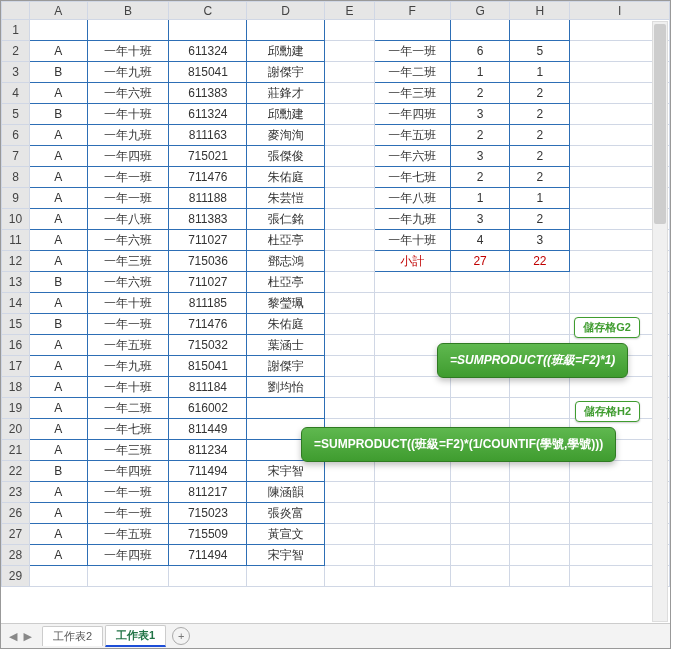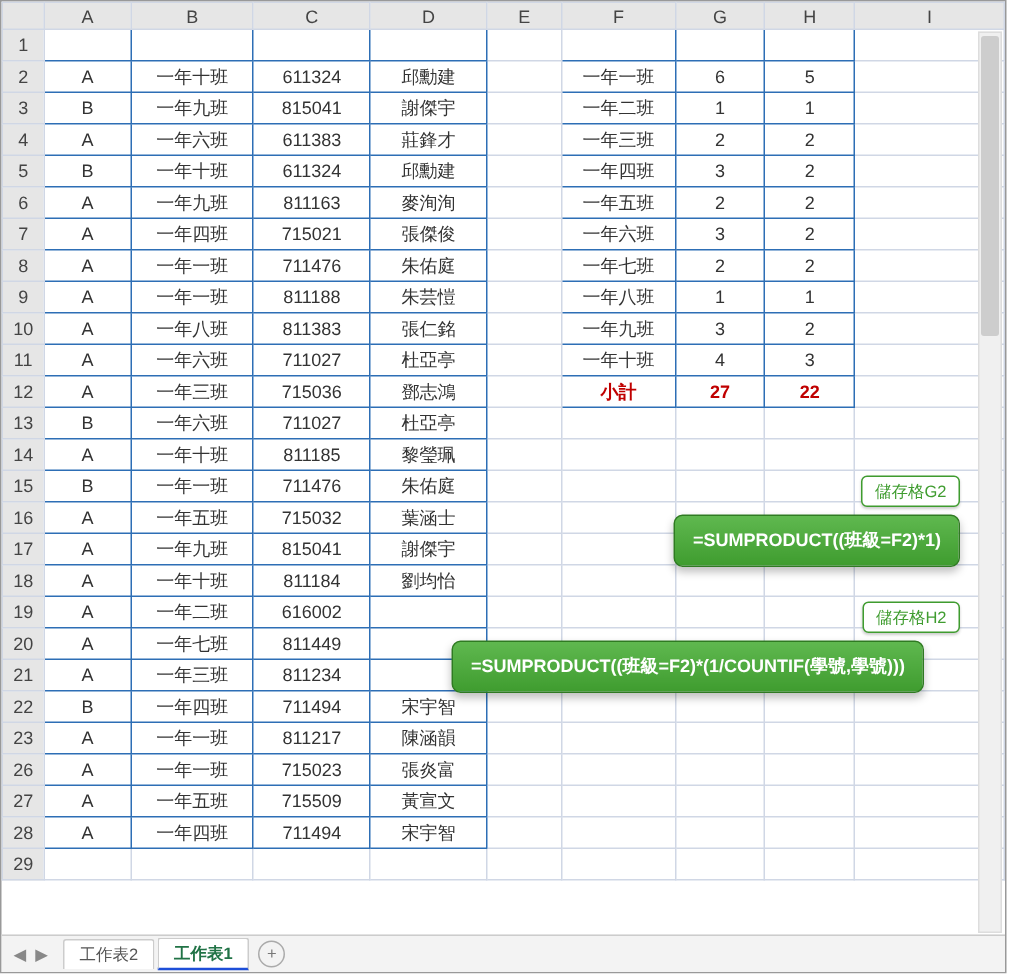--- a/index.html
+++ b/index.html
@@ -9,37 +9,37 @@
   table.grid th, table.grid td{border:1px solid #d0d7e5;height:21px;padding:0;text-align:center;vertical-align:middle;box-sizing:border-box;font-size:12px;}
   table.grid th{background:#e6e6e6;color:#444;font-weight:normal;}
   th.rowhdr{width:28px;background:#e6e6e6;}
   td.cell{background:#fff;}
   
   .hdr{background:#2d6eb5;color:#fff;font-weight:bold;}
   
   .band1{background:#d6e7f5;}
   .band2{background:#ffffff;}
   .mainbord{border:1px solid #2d6eb5 !important;}
-  .subtot{background:#fff;color:#c00000;font-weight:bold;margin-left:14px;}
+  .subtot{background:#fff;color:#c00000;font-weight:normal;margin-left:14px;}
   
   col.wr{width:28px;}
   col.wA{width:58px;}
   col.wB{width:82px;}
   col.wC{width:78px;}
   col.wD{width:78px;}
   col.wE{width:50px;}
   col.wF{width:76px;}
   col.wG{width:60px;}
   col.wH{width:60px;}
   col.wI{width:100px;}
   thead th.colhdr{height:18px;}
   
   .callout{position:absolute;border-radius:6px;color:#fff;font-weight:bold;box-shadow:0 3px 6px rgba(0,0,0,.25);padding:8px 12px;font-size:12px;white-space:nowrap;}
   .callout.green{background:linear-gradient(#5fb84f,#3f9c2f);border:1px solid #2f7a22;}
-  .tag{position:absolute;background:#fff;color:#3f9c2f;border:1px solid #3f9c2f;border-radius:4px;padding:2px 8px;font-size:11px;font-weight:normal;box-shadow:0 1px 2px rgba(0,0,0,.2);}
+  .tag{position:absolute;background:#fff;color:#3f9c2f;border:1px solid #3f9c2f;border-radius:4px;padding:2px 8px;font-size:11px;font-weight:bold;box-shadow:0 1px 2px rgba(0,0,0,.2);}
   
   .tabs{position:absolute;left:0;right:0;bottom:0;height:24px;background:#f3f3f3;border-top:1px solid #ccc;display:flex;align-items:center;font-size:11px;}
   .tabs .nav{display:flex;gap:2px;padding:0 6px;color:#888;}
   .tabs .nav span{cursor:pointer;padding:0 2px;}
   .tabs .tab{padding:2px 10px;border:1px solid #ccc;border-bottom:none;background:#fff;margin-left:2px;border-radius:2px 2px 0 0;cursor:pointer;color:#555;}
   .tabs .tab.active{background:#fff;color:#217346;font-weight:bold;border-bottom:2px solid #1d4ed8;}
   .tabs .add{margin-left:6px;width:16px;height:16px;border:1px solid #aaa;border-radius:50%;display:flex;align-items:center;justify-content:center;color:#777;cursor:pointer;}
   .scrollbar{position:absolute;right:2px;top:20px;bottom:26px;width:14px;background:#f0f0f0;border:1px solid #ddd;}
   .scrollbar .thumb{position:absolute;left:1px;right:1px;top:2px;height:200px;background:#cdcdcd;border-radius:2px;}
 </style>
@@ -402,21 +402,21 @@
           </tr>
         </tbody>
     </table>
   </div>
 
   <div class="scrollbar">
     <div class="thumb"></div>
   </div>
 
   <div class="tag" style="right:30px;top:316px;">儲存格G2</div>
-  <div class="callout green" style="left:448px;top:342px;">=SUMPRODUCT((班級=F2)*1)</div>
+  <div class="callout green" style="left:436px;top:342px;font-style:italic;">=SUMPRODUCT((班級=F2)*1)</div>
 
   <div class="tag" style="right:30px;top:400px;">儲存格H2</div>
   <div class="callout green" style="left:300px;top:426px;">=SUMPRODUCT((班級=F2)*(1/COUNTIF(學號,學號)))</div>
 
   <div class="tabs">
     <div class="nav">
       <span>◀</span>
       <span>▶</span>
     </div>
     <div class="tab">工作表2</div>

